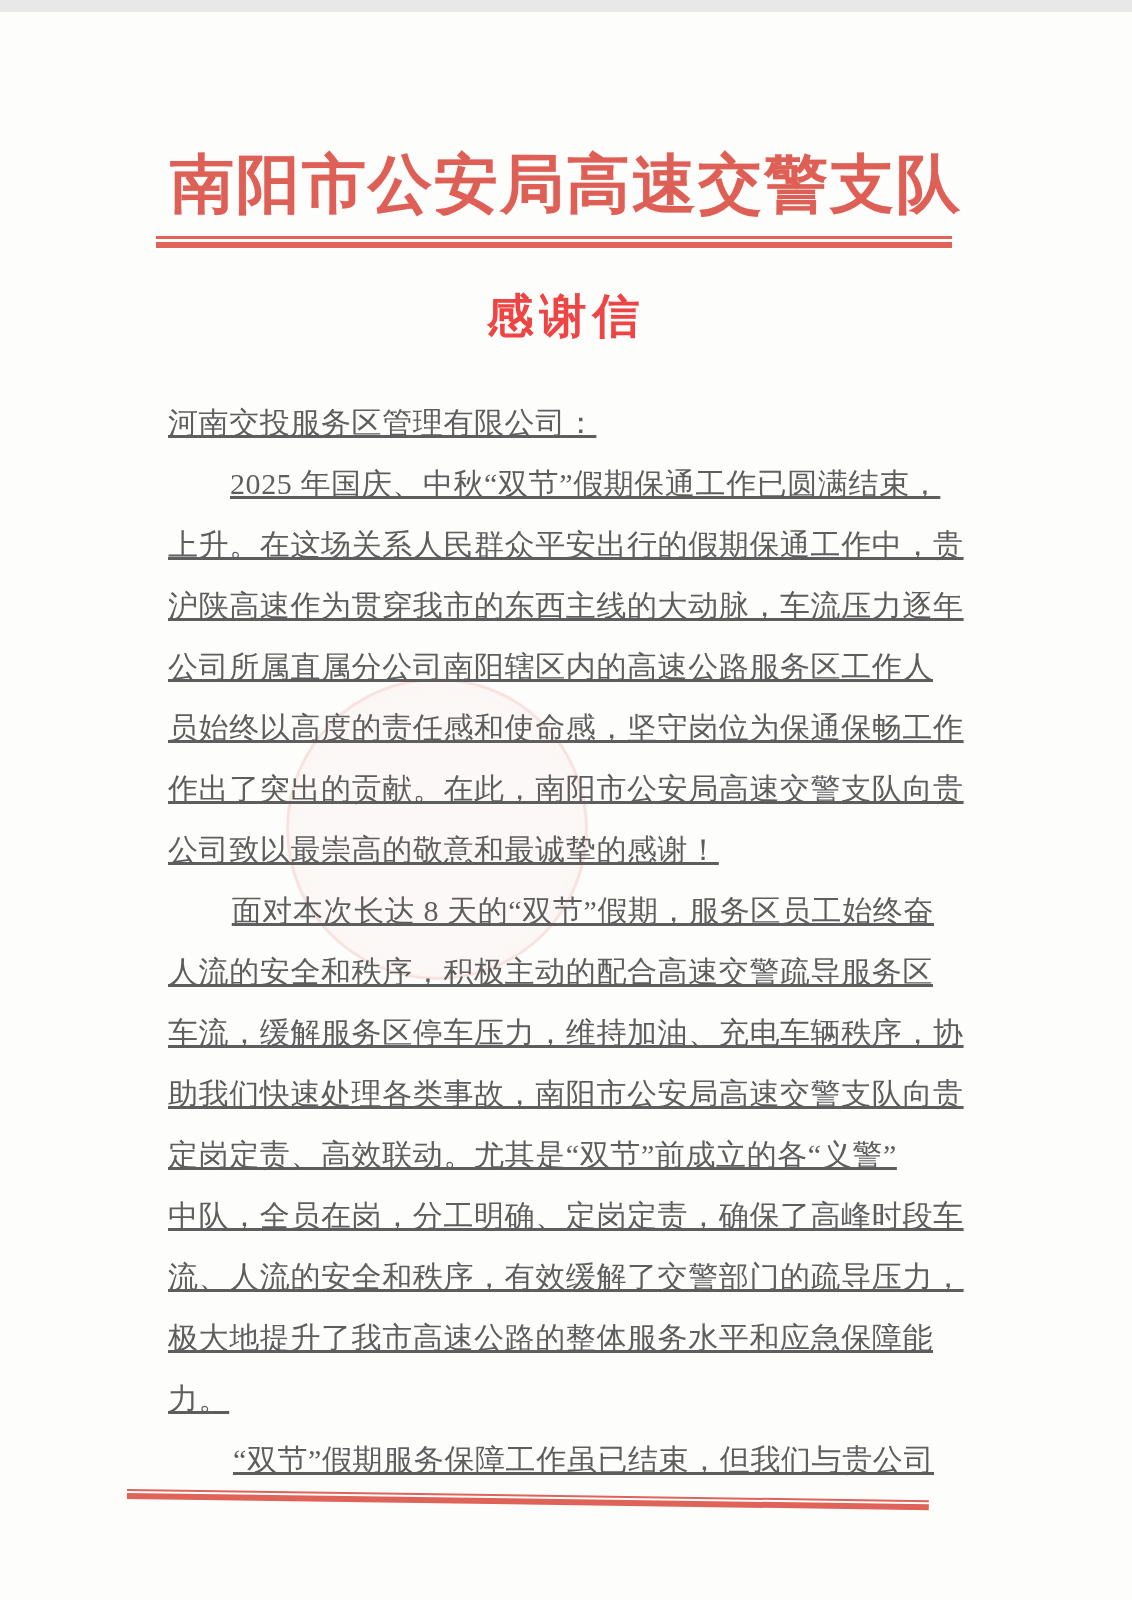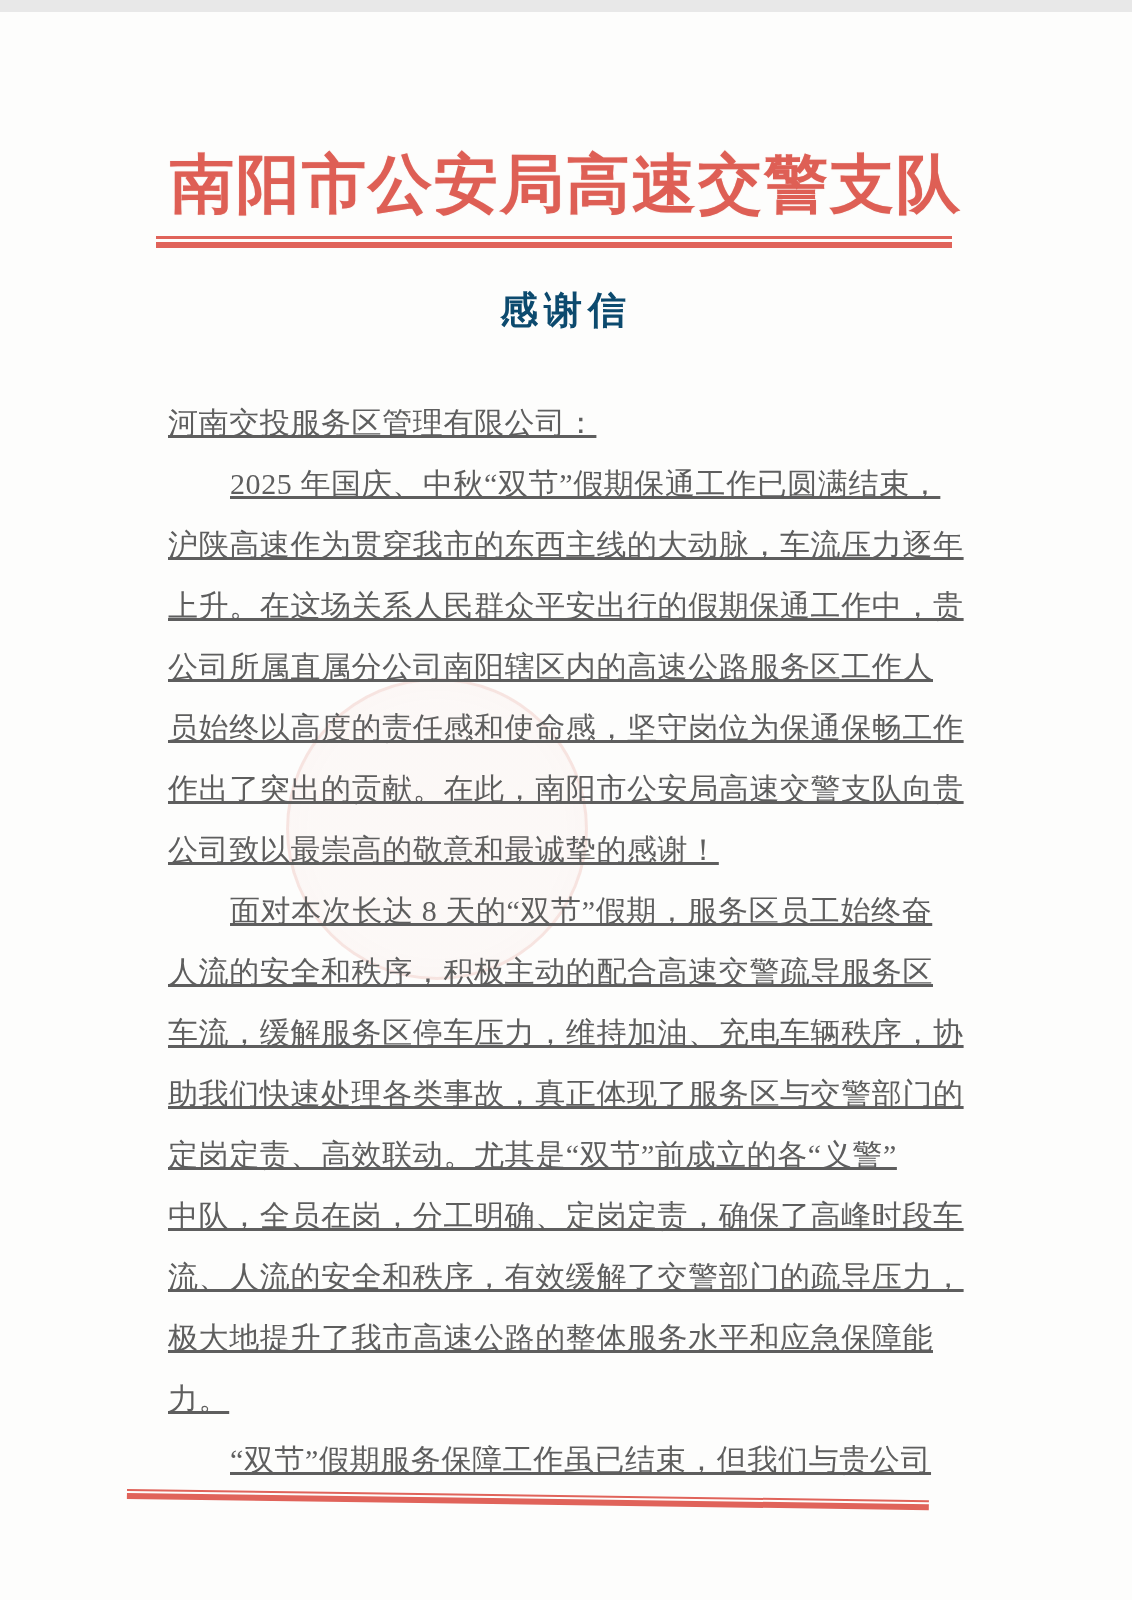--- a/index.html
+++ b/index.html
@@ -47,45 +47,46 @@
     background: #e0635a;
   }
   
   .doc-title {
     position: absolute;
     top: 276px;
     left: 0;
     right: 0;
     margin: 0;
     text-align: center;
-    font-size: 38px;
+    font-size: 47px;
     line-height: 1.2;
     font-weight: bold;
     letter-spacing: 6px;
-    color: #0c4a6e;
+    color: #ef4444;
   }
   
   .letter-body {
     position: absolute;
     top: 380px;
     left: 168px;
     width: 766px;
     font-size: 30px;
     color: #5e5e5e;
     letter-spacing: 0.6px;
     font-weight: 400;
     text-decoration: underline;
   }
   .body-line {
     height: 61px;
     line-height: 61px;
     white-space: nowrap;
   }
   .body-line.indent {
     padding-left: 62px;
+    text-align: right;
   }
   
   .stamp {
     position: absolute;
     top: 666px;
     left: 286px;
     width: 296px;
     height: 296px;
     border: 3px solid rgba(225, 128, 118, 0.16);
     border-radius: 50%;
@@ -121,30 +122,30 @@
   </div>
 
   <h2 class="doc-title">感谢信</h2>
 
   <div class="stamp"></div>
 
   <main class="letter-body" id="body-lines">
 
   <div class="body-line">河南交投服务区管理有限公司：</div>
       <div class="body-line indent">2025 年国庆、中秋“双节”假期保通工作已圆满结束，</div>
+      <div class="body-line">上升。在这场关系人民群众平安出行的假期保通工作中，贵</div>
       <div class="body-line">沪陕高速作为贯穿我市的东西主线的大动脉，车流压力逐年</div>
-      <div class="body-line">上升。在这场关系人民群众平安出行的假期保通工作中，贵</div>
       <div class="body-line">公司所属直属分公司南阳辖区内的高速公路服务区工作人</div>
       <div class="body-line">员始终以高度的责任感和使命感，坚守岗位为保通保畅工作</div>
       <div class="body-line">作出了突出的贡献。在此，南阳市公安局高速交警支队向贵</div>
       <div class="body-line">公司致以最崇高的敬意和最诚挚的感谢！</div>
       <div class="body-line indent">面对本次长达 8 天的“双节”假期，服务区员工始终奋</div>
       <div class="body-line">人流的安全和秩序，积极主动的配合高速交警疏导服务区</div>
       <div class="body-line">车流，缓解服务区停车压力，维持加油、充电车辆秩序，协</div>
-      <div class="body-line">助我们快速处理各类事故，真正体现了服务区与交警部门的</div>
+      <div class="body-line">助我们快速处理各类事故，南阳市公安局高速交警支队向贵</div>
       <div class="body-line">定岗定责、高效联动。尤其是“双节”前成立的各“义警”</div>
       <div class="body-line">中队，全员在岗，分工明确、定岗定责，确保了高峰时段车</div>
       <div class="body-line">流、人流的安全和秩序，有效缓解了交警部门的疏导压力，</div>
       <div class="body-line">极大地提升了我市高速公路的整体服务水平和应急保障能</div>
       <div class="body-line">力。</div>
       <div class="body-line indent">“双节”假期服务保障工作虽已结束，但我们与贵公司</div>
     </main>
 
   <div class="rules-bottom">
     <div class="rule-thin"></div>

